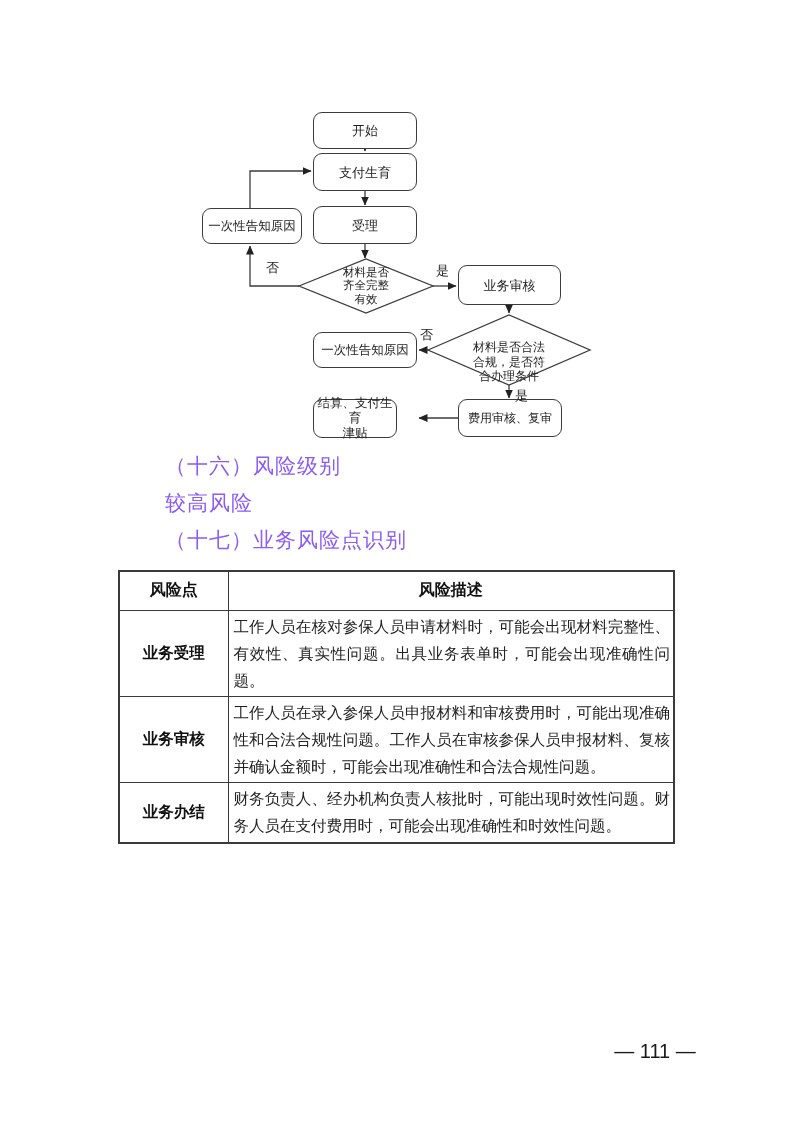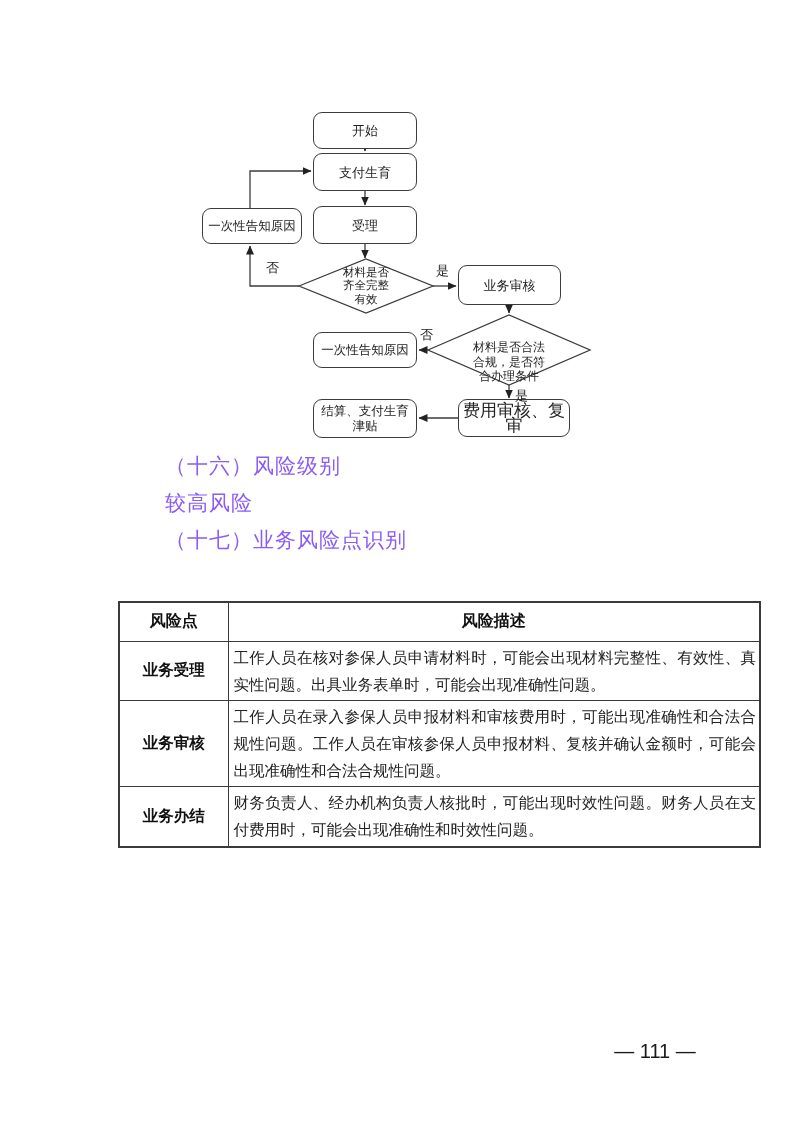--- a/index.html
+++ b/index.html
@@ -50,22 +50,22 @@
     left: 165px;
     font-size: 21px;
     letter-spacing: 1px;
     color: #8b5cf6;
     font-family: "Liberation Serif", "DejaVu Serif", serif;
   }
   
   .risk-table {
     position: absolute;
     left: 118px;
-    top: 601px;
-    width: 643px;
+    top: 570px;
+    width: 557px;
     border-collapse: collapse;
     table-layout: fixed;
     background: #fff;
   }
   .risk-table th, .risk-table td {
     border: 1.6px solid #3a3a3a;
     vertical-align: middle;
   }
   .risk-table { border: 2px solid #3a3a3a; }
   .risk-table th {
@@ -147,23 +147,23 @@
 有效</div>
 
     <div class="fc-box" style="left:458px; top:265px; width:103px; height:40px;">业务审核</div>
 
     <div class="fc-diamond-label" style="left:459px; top:328px; width:100px; height:44px; font-size:12px; line-height:14.5px;margin-top:12px;">材料是否合法
 合规，是否符
 合办理条件</div>
 
     <div class="fc-box" style="left:313px; top:332px; width:104px; height:36px; font-size:12.5px;">一次性告知原因</div>
 
-    <div class="fc-box" style="left:458px; top:399px; width:112px; height:38px; font-size:17px;">费用审核、复审</div>
-
-    <div class="fc-box" style="left:313px; top:399px; width:104px; height:39px; font-size:12.5px;">结算、支付生育
+    <div class="fc-box" style="left:458px; top:399px; width:104px; height:38px; font-size:12px;">费用审核、复审</div>
+
+    <div class="fc-box" style="left:313px; top:399px; width:84px; height:39px; font-size:12.5px;">结算、支付生育
 津贴</div>
 
     <span class="fc-branch" style="left:266px; top:259px;">否</span>
     <span class="fc-branch" style="left:436px; top:262px;">是</span>
     <span class="fc-branch" style="left:420px; top:326px;">否</span>
     <span class="fc-branch" style="left:515px; top:387px;">是</span>
   </div>
 
   <div class="heading" style="top:452px;">（十六）风险级别</div>
   <div class="heading" style="top:489px;">较高风险</div>

